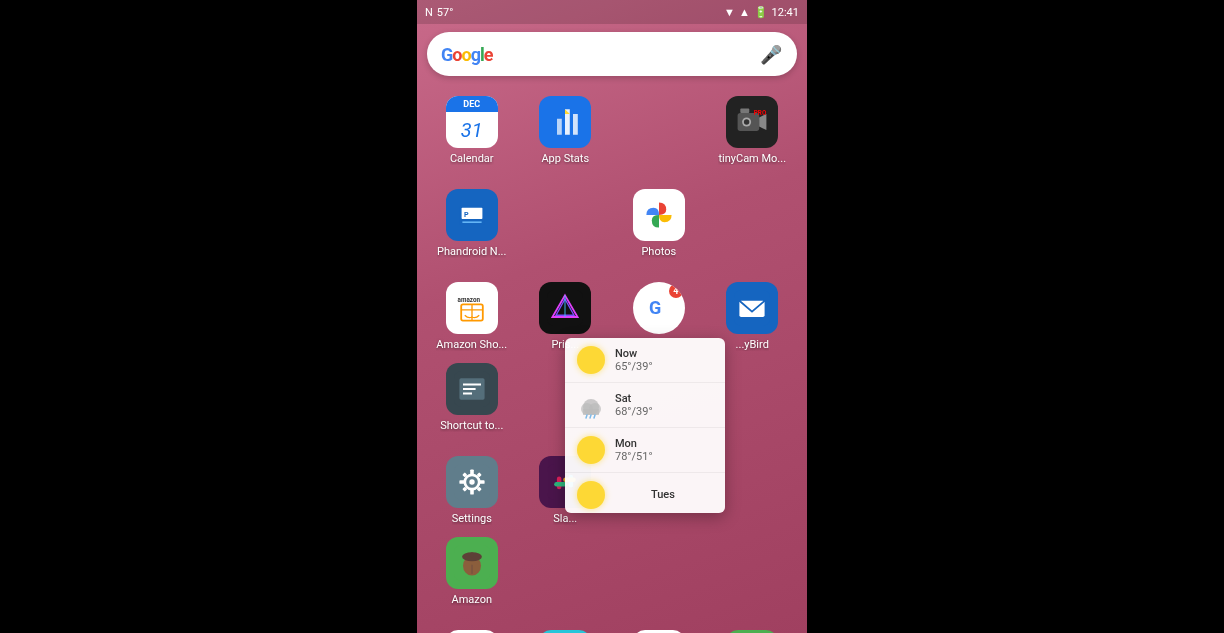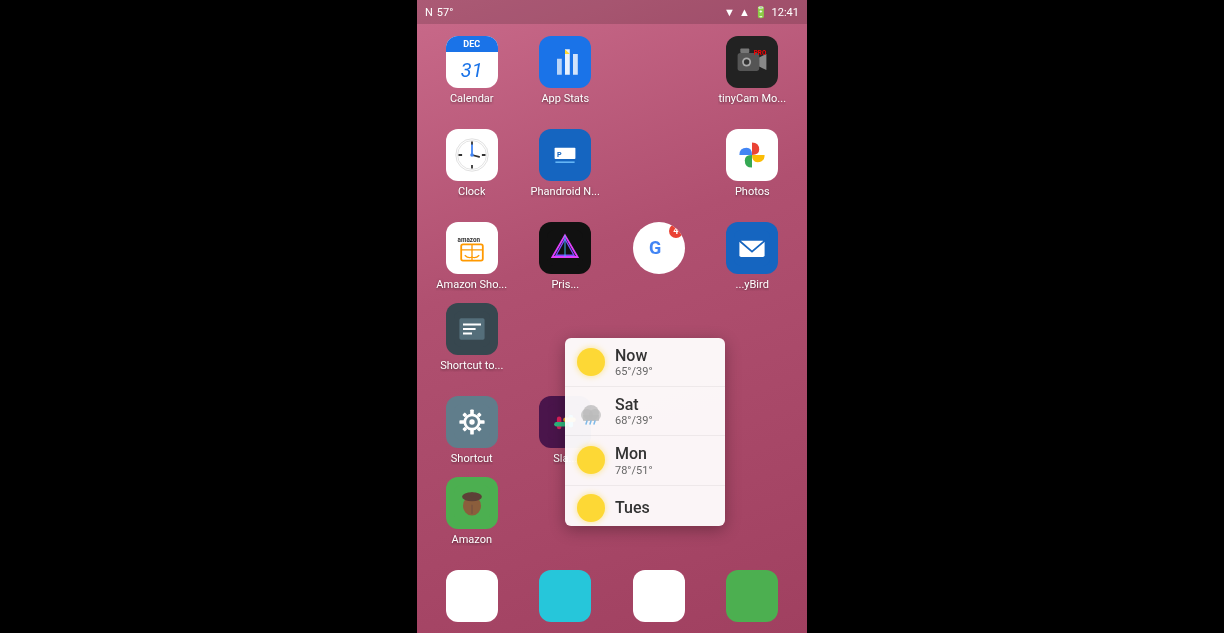--- a/index.html
+++ b/index.html
@@ -224,20 +224,21 @@
 
     .weather-row {
       display: flex;
       align-items: center;
       padding: 8px 12px;
       border-bottom: 1px solid rgba(0,0,0,0.05);
     }
     .weather-row:last-child {
       border-bottom: none;
       padding-bottom: 6px;
+      gap: 36px;
     }
 
     .weather-icon-sun {
       width: 28px;
       height: 28px;
       border-radius: 50%;
       background: #FDD835;
       margin-right: 10px;
       flex-shrink: 0;
       box-shadow: 0 0 6px rgba(253,216,53,0.6);
@@ -246,21 +247,21 @@
     .weather-icon-cloud {
       width: 28px;
       height: 28px;
       margin-right: 10px;
       flex-shrink: 0;
       position: relative;
     }
 
     .weather-text { flex: 1; }
     .weather-day {
-      font-size: 16px;
+      font-size: 11px;
       font-weight: 500;
       color: #333;
       line-height: 1.2;
     }
     .weather-temp {
       font-size: 11px;
       color: #666;
     }
   </style>
 </head>
@@ -275,20 +276,26 @@
     </div>
     <div class="status-right">
 
       <span>▼</span>
       <span>▲</span>
       <span>🔋</span>
       <span>12:41</span>
     </div>
   </div>
 
+  <div class="search-bar">
+    <span class="google-logo">
+      <span class="g-blue">G</span><span class="g-red">o</span><span class="g-yellow">o</span><span class="g-blue">g</span><span class="g-green">l</span><span class="g-red">e</span>
+    </span>
+    <span class="mic-icon">🎤</span>
+  </div>
 
   <div class="app-grid">
 
     <div class="app-item">
       <div class="app-icon icon-calendar" style="display:flex; flex-direction:column; padding:0; overflow:hidden;">
         <div class="cal-header">DEC</div>
         <div class="cal-day" style="display:flex;align-items:center;justify-content:center;flex:1;font-size:20px;color:#1a73e8;font-weight:400;font-style:italic;">31</div>
       </div>
       <span class="app-label">Calendar</span>
     </div>
@@ -320,38 +327,20 @@
           <text x="22" y="12" font-size="7" fill="red" font-weight="bold">PRO</text>
         </svg>
       </div>
       <span class="app-label">tinyCam Mo...</span>
     </div>
 
   </div>
 
   <div class="app-grid">
 
-    <div class="app-item">
-      <div class="app-icon icon-clock">
-        <svg viewBox="0 0 40 40" width="36" height="36">
-          <circle cx="20" cy="20" r="18" fill="#fff" stroke="#ddd" stroke-width="1"></circle>
-          <circle cx="20" cy="20" r="16" fill="none" stroke="#e0e0e0" stroke-width="1"></circle>
-
-          <line x1="20" y1="5" x2="20" y2="9" stroke="#333" stroke-width="2"></line>
-          <line x1="35" y1="20" x2="31" y2="20" stroke="#333" stroke-width="2"></line>
-          <line x1="20" y1="35" x2="20" y2="31" stroke="#333" stroke-width="2"></line>
-          <line x1="5" y1="20" x2="9" y2="20" stroke="#333" stroke-width="2"></line>
-
-          <line x1="20" y1="20" x2="20" y2="9" stroke="#4285F4" stroke-width="2" stroke-linecap="round"></line>
-          <line x1="20" y1="20" x2="28" y2="22" stroke="#333" stroke-width="2" stroke-linecap="round"></line>
-          <circle cx="20" cy="20" r="2" fill="#4285F4"></circle>
-        </svg>
-      </div>
-      <span class="app-label">Clock</span>
-    </div>
 
     <div class="app-item">
       <div class="app-icon icon-phandroid">
         <svg viewBox="0 0 40 40" width="32" height="32">
           <rect x="4" y="8" width="32" height="24" rx="2" fill="#1565C0"></rect>
           <rect x="7" y="11" width="26" height="14" rx="1" fill="#fff"></rect>
           <text x="10" y="22" font-size="9" fill="#1565C0" font-weight="bold">P</text>
           <rect x="8" y="28" width="24" height="2" fill="#64B5F6"></rect>
         </svg>
       </div>
@@ -454,21 +443,21 @@
           <rect x="18" y="6" width="4" height="6" rx="1" fill="#fff"></rect>
           <rect x="18" y="28" width="4" height="6" rx="1" fill="#fff"></rect>
           <rect x="6" y="18" width="6" height="4" rx="1" fill="#fff"></rect>
           <rect x="28" y="18" width="6" height="4" rx="1" fill="#fff"></rect>
           <rect x="10" y="10" width="4" height="4" rx="1" fill="#fff" transform="rotate(45 12 12)"></rect>
           <rect x="26" y="10" width="4" height="4" rx="1" fill="#fff" transform="rotate(45 28 12)"></rect>
           <rect x="10" y="26" width="4" height="4" rx="1" fill="#fff" transform="rotate(45 12 28)"></rect>
           <rect x="26" y="26" width="4" height="4" rx="1" fill="#fff" transform="rotate(45 28 28)"></rect>
         </svg>
       </div>
-      <span class="app-label">Shortcut</span>
+      <span class="app-label">Settings</span>
     </div>
 
     <div class="app-item">
       <div class="app-icon icon-slack">
         <svg viewBox="0 0 40 40" width="36" height="36">
           <rect width="40" height="40" rx="8" fill="#4A154B"></rect>
 
           <rect x="11" y="14" width="5" height="14" rx="2.5" fill="#E01E5A"></rect>
           <rect x="24" y="12" width="5" height="14" rx="2.5" fill="#36C5F0"></rect>
           <rect x="8" y="20" width="14" height="5" rx="2.5" fill="#2EB67D"></rect>

